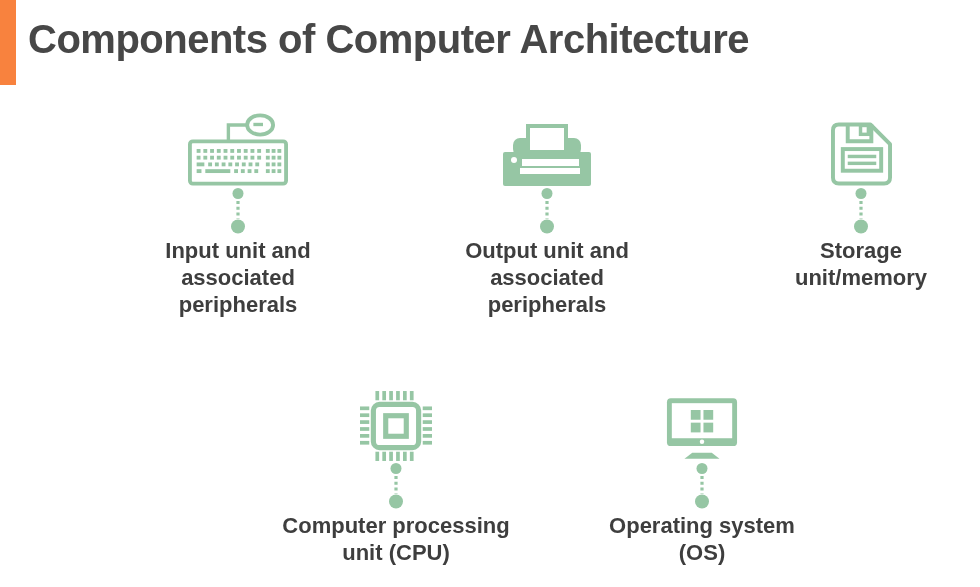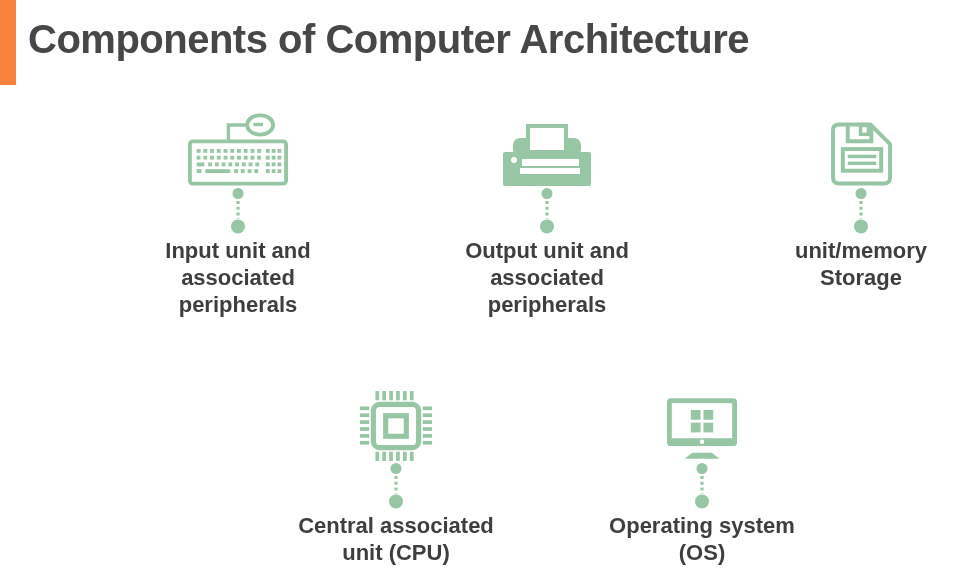--- a/index.html
+++ b/index.html
@@ -178,22 +178,22 @@
     </svg>
   </div>
   <div class="connector">
     <svg width="16" height="46" viewBox="0 0 16 46">
       <circle cx="8" cy="5.5" r="5.5" fill="currentColor"></circle>
       <line x1="8" y1="13" x2="8" y2="31" stroke="currentColor" stroke-width="3.2" stroke-dasharray="3 2.8"></line>
       <circle cx="8" cy="38.5" r="7" fill="currentColor"></circle>
     </svg>
   </div>
   <div class="item-label">
+    <div>Storage</div>
     <div>unit/memory</div>
-    <div>Storage</div>
   </div>
 </div>
 
 <div class="item" style="left:276px; top:383px;">
   <div class="icon-box">
     <svg width="72" height="70" viewBox="0 0 70 68">
       <g fill="currentColor">
         <rect x="15" y="0" width="3.6" height="9"></rect>
           <rect x="21.7" y="0" width="3.6" height="9"></rect>
           <rect x="28.4" y="0" width="3.6" height="9"></rect>
@@ -224,21 +224,21 @@
     </svg>
   </div>
   <div class="connector">
     <svg width="16" height="46" viewBox="0 0 16 46">
       <circle cx="8" cy="5.5" r="5.5" fill="currentColor"></circle>
       <line x1="8" y1="13" x2="8" y2="31" stroke="currentColor" stroke-width="3.2" stroke-dasharray="3 2.8"></line>
       <circle cx="8" cy="38.5" r="7" fill="currentColor"></circle>
     </svg>
   </div>
   <div class="item-label">
-    <div>Central associated</div>
+    <div>Computer processing</div>
     <div>unit (CPU)</div>
   </div>
 </div>
 
 <div class="item" style="left:582px; top:383px;align-items:center;">
   <div class="icon-box">
     <svg width="74" height="65" viewBox="0 0 76 66">
       <rect x="2" y="2" width="72" height="49" rx="4" fill="currentColor"></rect>
       <rect x="7" y="7" width="62" height="36" fill="#FFFFFF"></rect>
       <g fill="currentColor">

